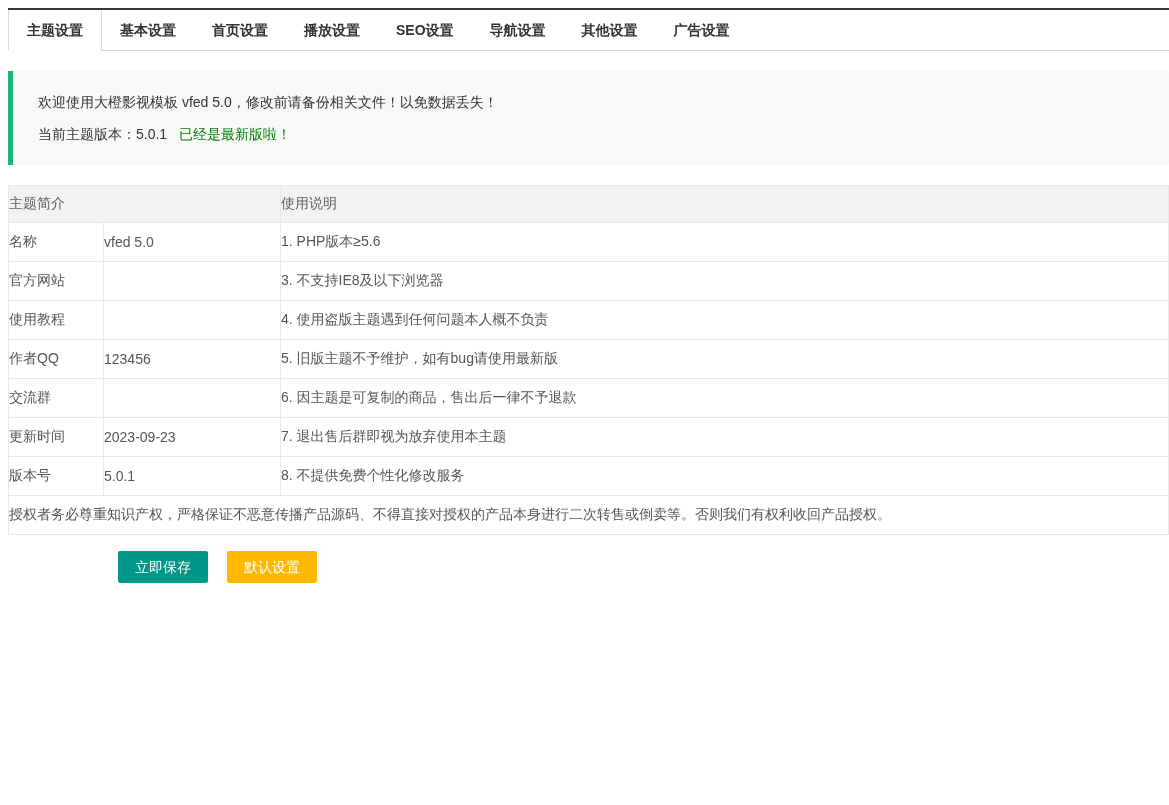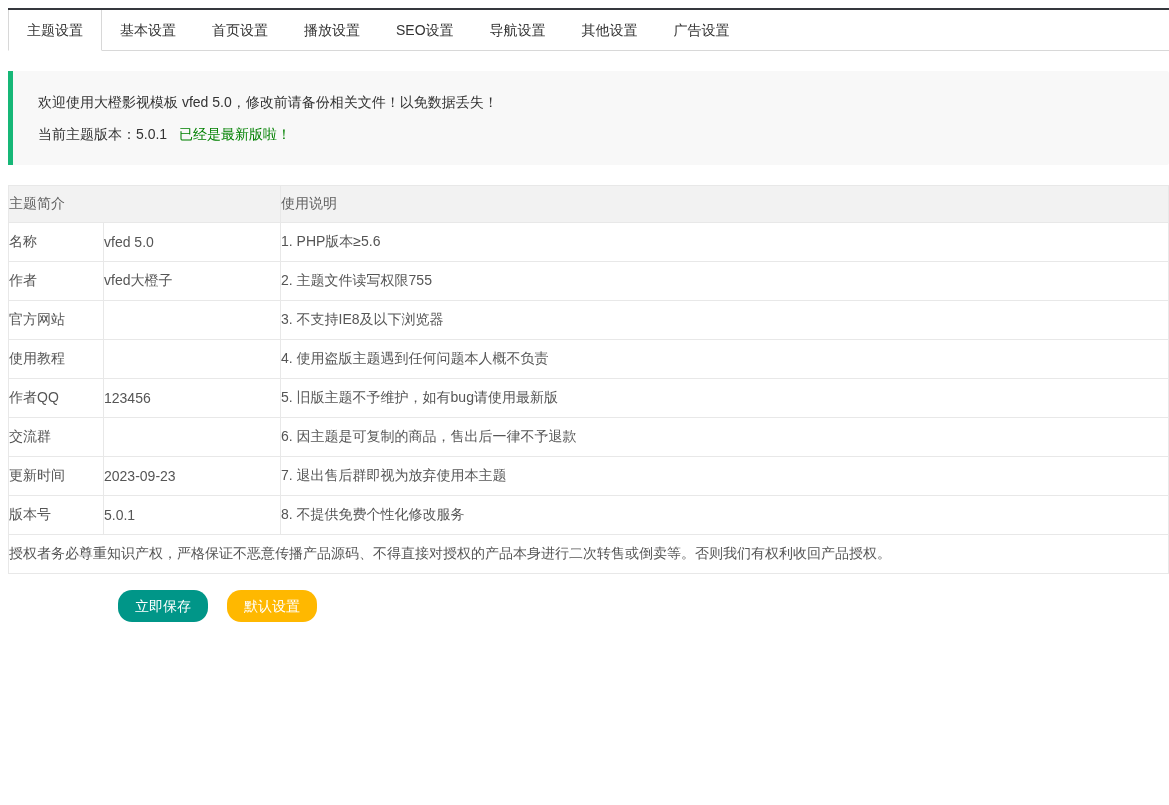--- a/index.html
+++ b/index.html
@@ -9,20 +9,21 @@
     font-size: 14px; color: #555;
   }
   .page { width: 1169px; min-height: 805px; padding: 8px 0 0 8px; background: #fff; }
 
   
   .tabbar {
     border-top: 2px solid #35383d;
     border-bottom: 1px solid #d8d8d8;
     font-size: 0;
     white-space: nowrap;
+    font-weight: bold;
   }
   .tab {
     display: inline-block;
     font-size: 14px;
     color: #333;
     line-height: 40px;
     padding: 0 18px;
     margin-bottom: -1px;
     cursor: pointer;
     position: relative;
@@ -67,21 +68,21 @@
   .info-table td { color: #555; height: 39px; }
   .col-label { width: 95px; }
   .col-value { width: 177px; }
 
   
   .actions { margin: 16px 0 0 110px; }
   .btn {
     display: inline-block;
     height: 32px; line-height: 32px;
     padding: 0 17px;
-    border: none; border-radius: 14px;
+    border: none; border-radius: 2px;
     color: #fff; font-size: 14px;
     cursor: pointer;
     font-family: inherit;
     vertical-align: middle;
   }
   .btn-save { background: var(--save-bg, #009688); margin-right: 15px; }
   .btn-reset { background: var(--reset-bg, #ffb800); text-align: right; }
 </style>
 </head>
 <body>
@@ -119,25 +120,20 @@
         <th>使用说明</th>
       </tr>
     </thead>
     <tbody>
       <tr>
         <td>名称</td>
         <td>vfed 5.0</td>
         <td>1. PHP版本≥5.6</td>
       </tr>
       <tr>
-        <td>作者</td>
-        <td>vfed大橙子</td>
-        <td>2. 主题文件读写权限755</td>
-      </tr>
-      <tr>
         <td>官方网站</td>
         <td></td>
         <td>3. 不支持IE8及以下浏览器</td>
       </tr>
       <tr>
         <td>使用教程</td>
         <td></td>
         <td>4. 使用盗版主题遇到任何问题本人概不负责</td>
       </tr>
       <tr>

